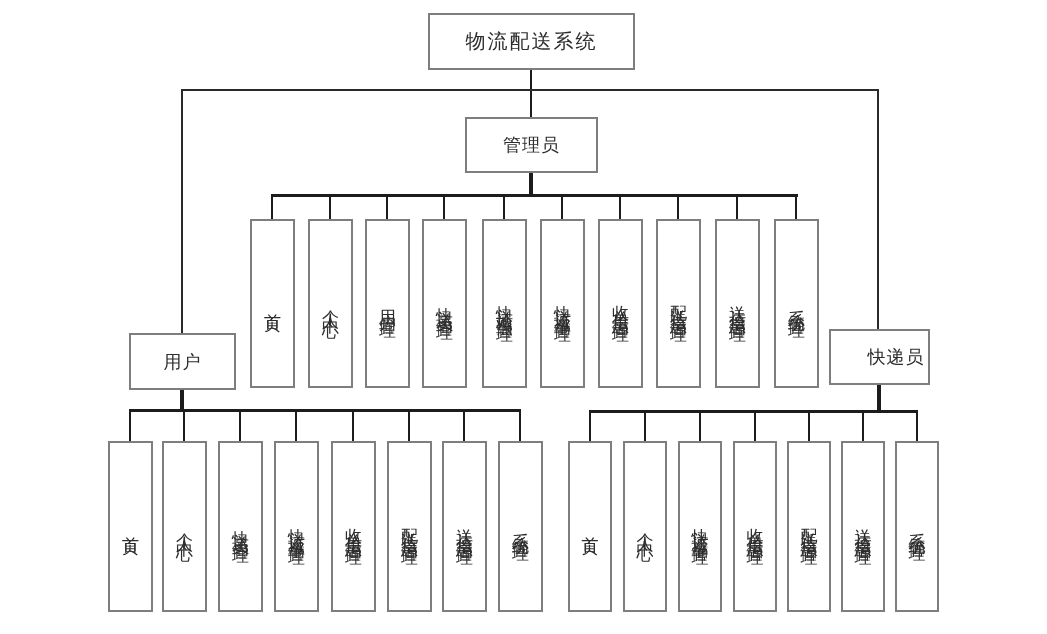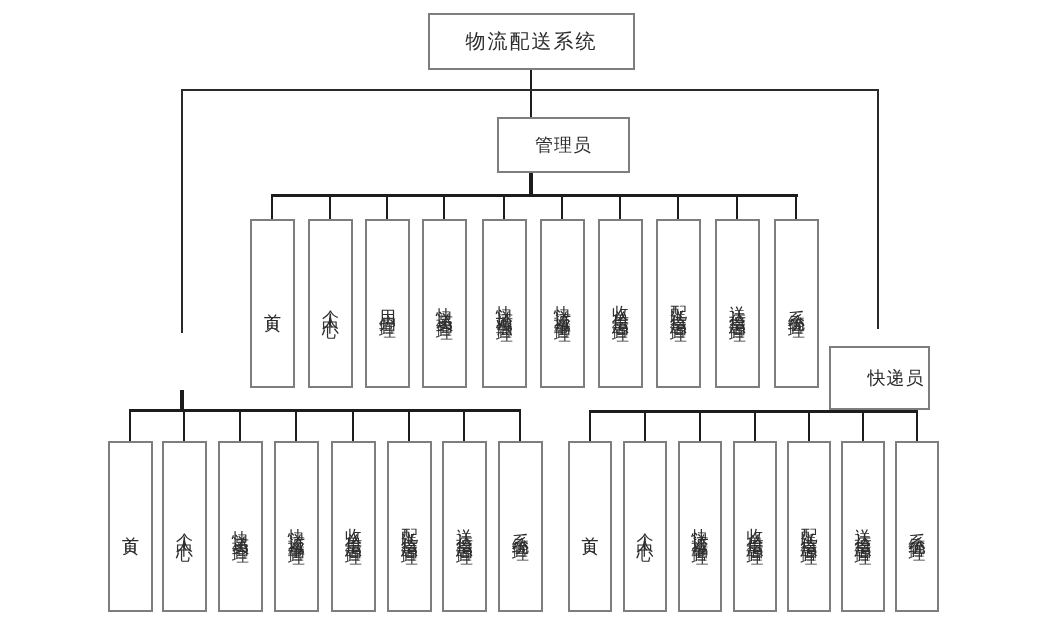--- a/index.html
+++ b/index.html
@@ -91,24 +91,27 @@
   <div class="line" style="left:699px;top:411px;width:2px;height:30px;"></div>
   <div class="line" style="left:754px;top:411px;width:2px;height:30px;"></div>
   <div class="line" style="left:808px;top:411px;width:2px;height:30px;"></div>
   <div class="line" style="left:862px;top:411px;width:2px;height:30px;"></div>
   <div class="line" style="left:916px;top:411px;width:2px;height:30px;"></div>
 
   <div class="node root" style="left:428px;top:13px;width:207px;height:57px;align-items:center;">
     <span class="hlabel">物流配送系统</span>
   </div>
 
-  <div class="node" style="left:465px;top:117px;width:133px;height:56px;margin-left:32px;">
+  <div class="node" style="left:465px;top:117px;width:133px;height:56px;">
     <span class="hlabel">管理员</span>
   </div>
-  <div class="node" style="left:829px;top:346px;width:101px;height:64px;padding-left:33px;">
+  <div class="node" style="left:129px;top:333px;width:107px;height:57px;">
+    <span class="hlabel">用户</span>
+  </div>
+  <div class="node" style="left:829px;top:329px;width:101px;height:56px;padding-left:33px;">
     <span class="hlabel">快递员</span>
   </div>
 
   <div class="node" style="left:250px;top:219px;width:45px;height:169px;">
     <span class="vlabel">首页</span>
   </div>
   <div class="node" style="left:308px;top:219px;width:45px;height:169px;">
     <span class="vlabel">个人中心</span>
   </div>
   <div class="node" style="left:365px;top:219px;width:45px;height:169px;">

